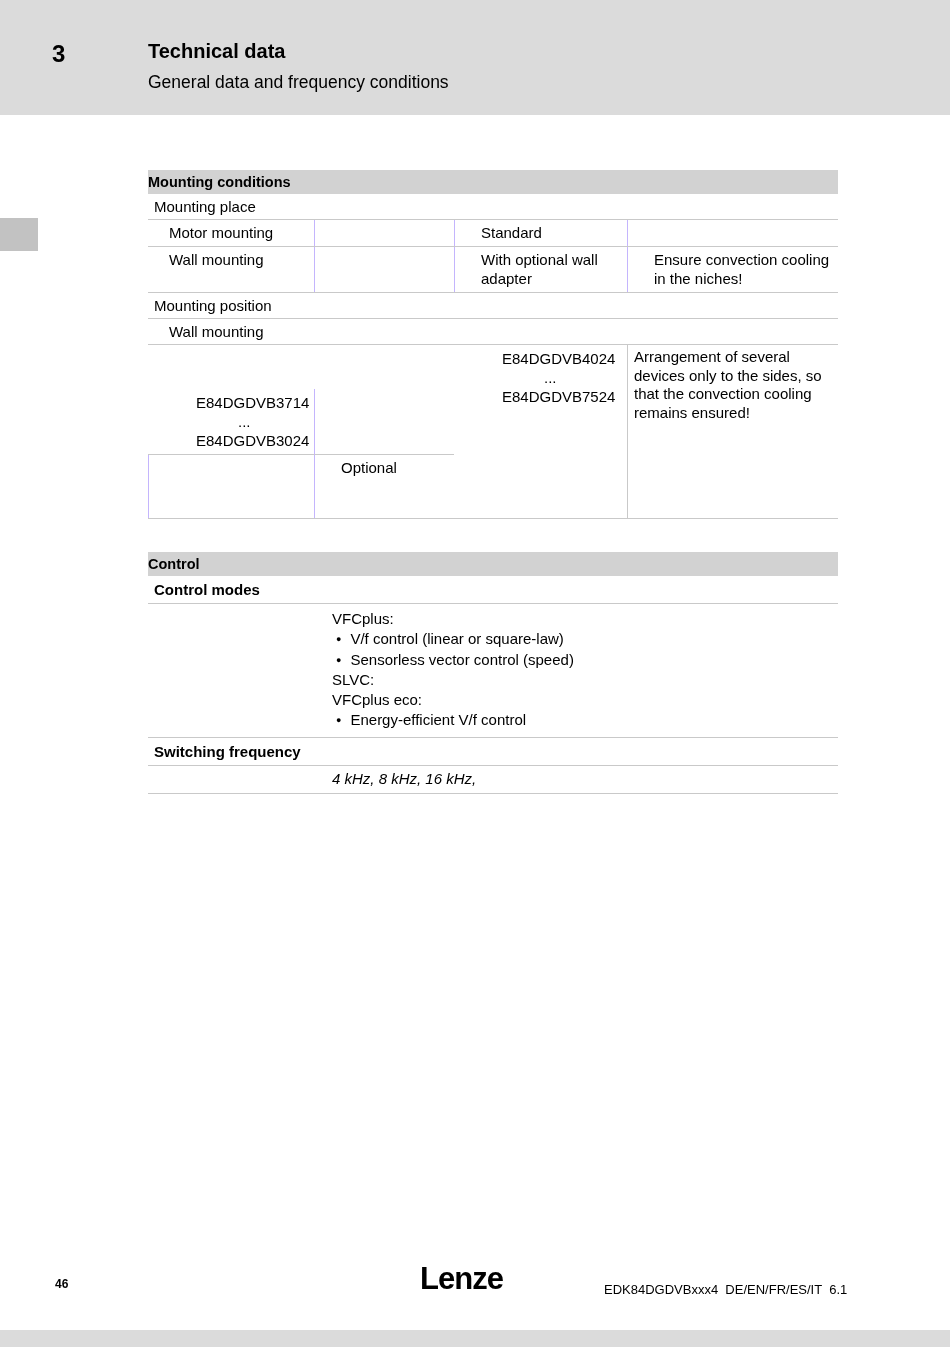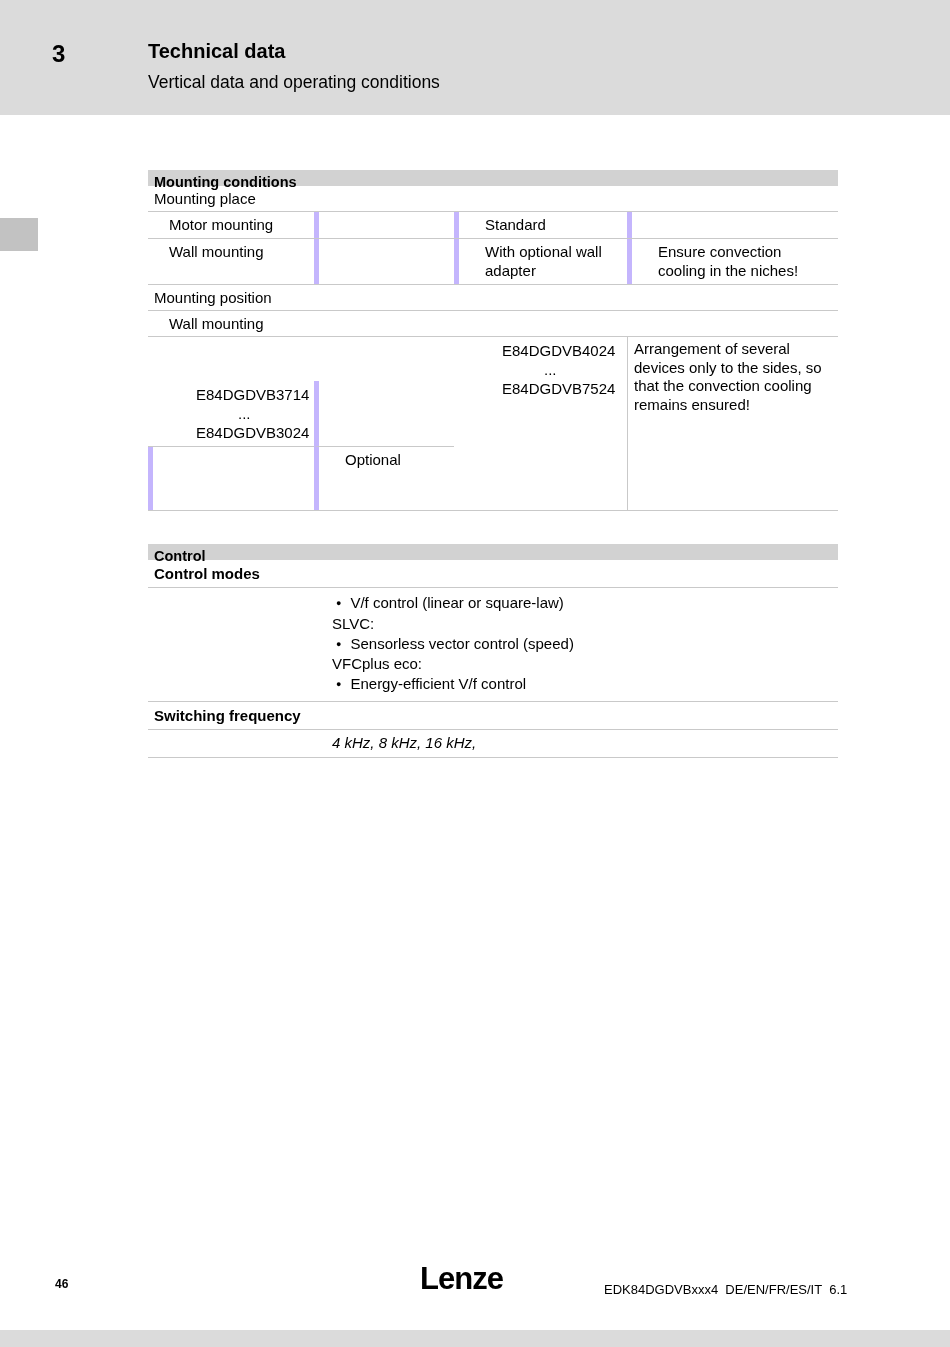--- a/index.html
+++ b/index.html
@@ -41,39 +41,39 @@
 
   
   .content {
     position: absolute; left: 148px; top: 170px;
     width: 690px;
   }
 
   .t-header {
     background: #d2d2d2;
     font-weight: bold;
-    height: 16px; line-height: 24px;
-    padding-left: 6px;
+    height: 24px; line-height: 24px;
+    padding-left: 0;
     font-size: 14.5px;
   }
 
   .section-row {
     border-bottom: 1px solid #c9c9c9;
     padding: 4px 0 4px 6px;
     min-height: 26px;
   }
   .section-row.sub { padding-left: 21px; }
 
   .grid-row {
     display: grid;
     grid-template-columns: 166px 140px 173px 211px;
     border-bottom: 1px solid #c9c9c9;
   }
   .cell { padding: 3px 6px 4px 6px; line-height: 19px; }
-  .cell.v { border-left: 5px solid #c4b5fd; padding-left: 26px; }
+  .cell.v { border-left: 1px solid #c4b5fd; padding-left: 26px; }
   .cell.label1 { padding-left: 21px; }
 
   
   .model-grid {
     display: grid;
     grid-template-columns: 166px 140px 173px 211px;
     border-bottom: 1px solid #c9c9c9;
   }
   .model-grid .r1 { min-height: 66px; border-bottom: 1px solid #c9c9c9; margin-top: 44px; }
   .model-grid .r2 { min-height: 63px; }
@@ -130,21 +130,21 @@
     width: 950px; height: 17px;
     background: #dbdbdb;
   }
 </style>
 </head>
 <body>
 
 <div class="top-band">
   <div class="chapter-number">3</div>
   <div class="page-title">Technical data</div>
-  <div class="page-subtitle">Vertical data and operating conditions</div>
+  <div class="page-subtitle">General data and frequency conditions</div>
 </div>
 
 <div class="thumb-marker"></div>
 
 <div class="content">
 
   <div class="t-header">Mounting conditions</div>
 
   <div class="section-row">Mounting place</div>
 
@@ -183,23 +183,24 @@
     <div class="cell v r2">Optional</div>
   </div>
 
   <div class="gap"></div>
 
   <div class="t-header">Control</div>
 
   <div class="bold-row">Control modes</div>
 
   <div class="modes-block">
+    <div class="mode-line">VFCplus:</div>
     <div class="mode-line bullet">V/f control (linear or square-law)</div>
+    <div class="mode-line bullet">Sensorless vector control (speed)</div>
     <div class="mode-line">SLVC:</div>
-    <div class="mode-line bullet">Sensorless vector control (speed)</div>
     <div class="mode-line">VFCplus eco:</div>
     <div class="mode-line bullet">Energy-efficient V/f control</div>
   </div>
 
   <div class="bold-row">Switching frequency</div>
 
   <div class="value-row">4 kHz, 8 kHz, 16 kHz,</div>
 
 </div>
 

